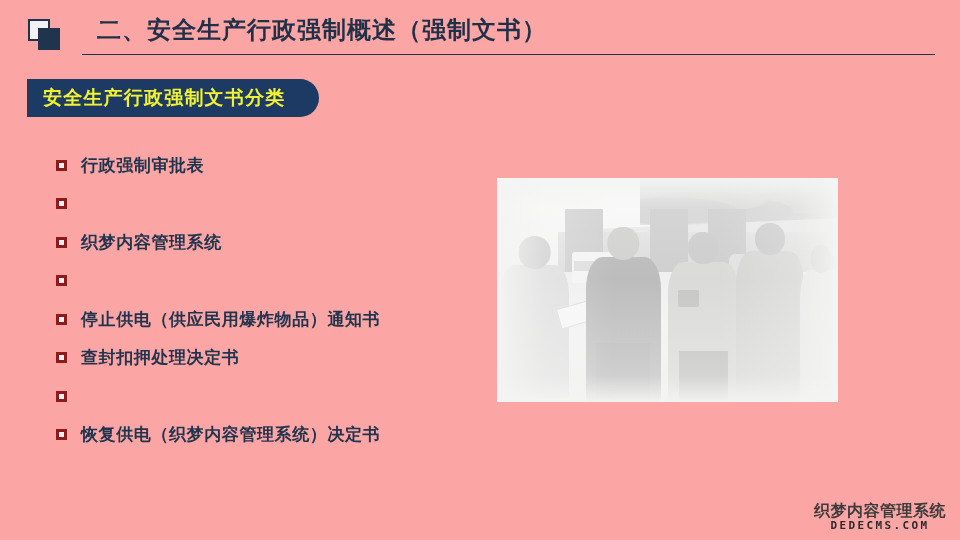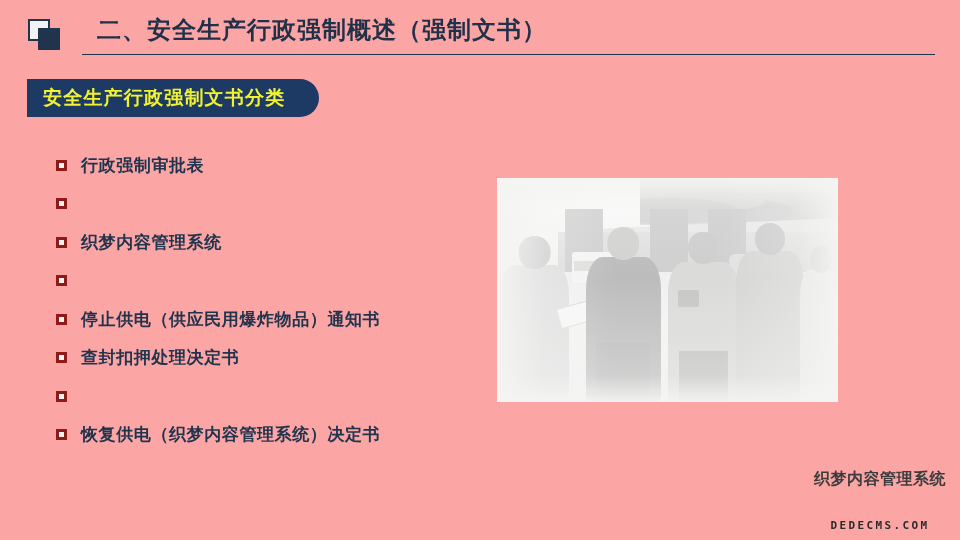--- a/index.html
+++ b/index.html
@@ -308,21 +308,20 @@
     white-space: nowrap;
     text-align: center;
   }
   .wm-en {
     font-size: 11px;
     font-weight: bold;
     color: #2b2b2b;
     letter-spacing: 2.4px;
     white-space: nowrap;
     font-family: "DejaVu Sans Mono", "Liberation Mono", monospace;
-    margin-top: 32px;
   }
 </style>
 </head>
 <body>
 
 <div class="slide">
 
   <div class="header">
     <div class="logo-mark">
       <div class="sq-outline"></div>

